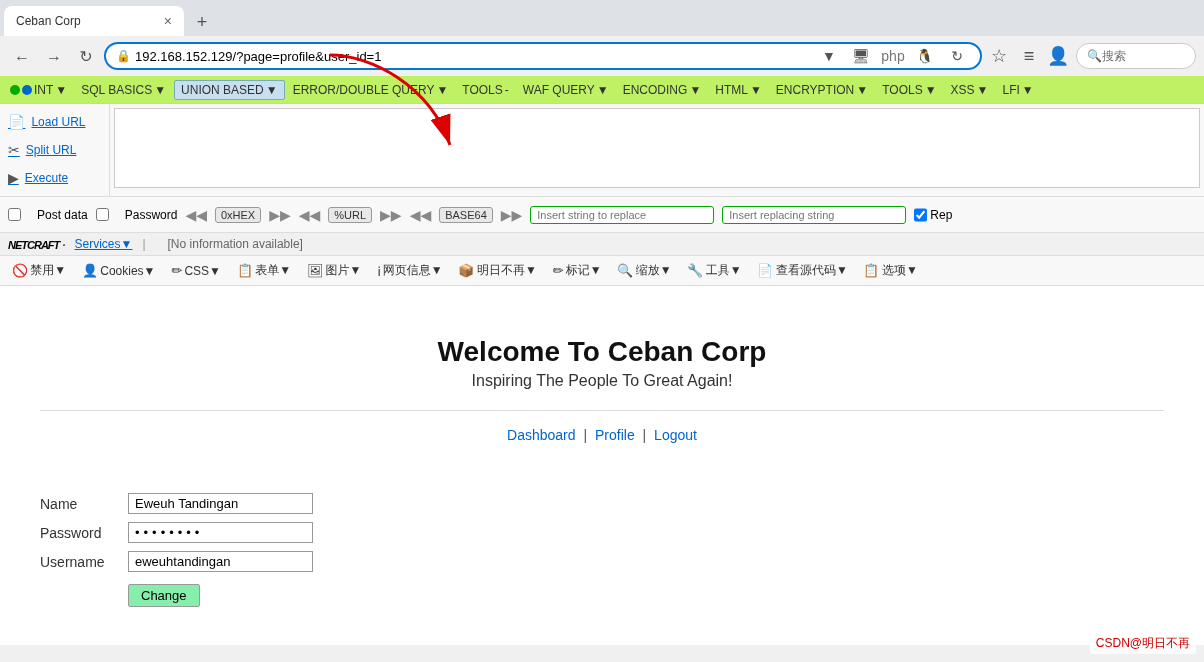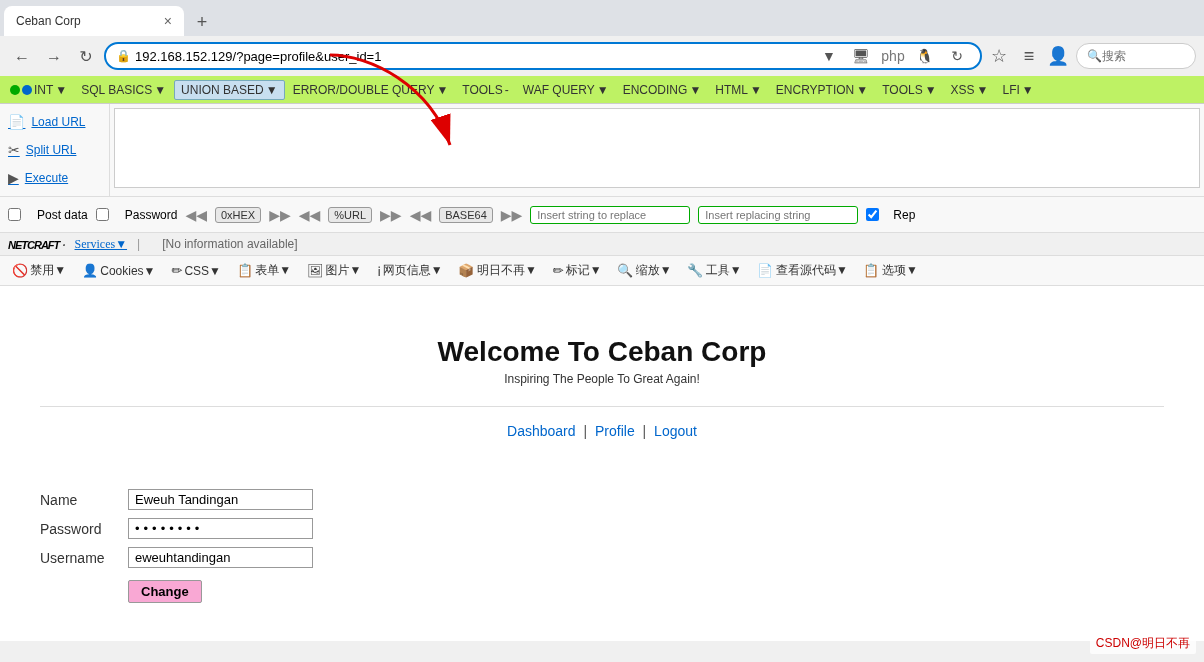--- a/index.html
+++ b/index.html
@@ -91,67 +91,67 @@
     .opt-label { display: flex; align-items: center; gap: 16px; font-size: 12px; cursor: pointer; }
     .opt-label input[type=checkbox] { cursor: pointer; }
     .encode-btn {
       display: flex; align-items: center; gap: 2px; border: 1px solid #999; border-radius: 3px;
       padding: 1px 5px; font-size: 11px; cursor: pointer; background: #e8e8e8; color: #333;
     }
     .arrow-left { color: #888; font-size: 14px; }
     .arrow-right { color: #888; font-size: 14px; }
     .replace-input {
       border: 1px solid #00aa00; border-radius: 3px; padding: 2px 6px; font-size: 11px;
-      width: 160px; outline: none; color: #888;
-    }
-    .rep-checkbox { display: flex; align-items: center; gap: 14px; font-size: 12px; }
+      width: 184px; outline: none; color: #888;
+    }
+    .rep-checkbox { display: flex; gap: 3px; font-size: 12px; }
 
     
     .netcraft-bar {
       display: flex; align-items: center; background: #f0f0f0; border-bottom: 1px solid #ddd;
       padding: 3px 8px; gap: 10px; font-size: 12px;
     }
     .netcraft-logo { font-weight: bold; font-size: 14px; color: #cc0000; letter-spacing: -1px; }
     .netcraft-logo span { color: #000; font-style: italic; font-size: 11px; margin-top: 40px; }
     .nc-sep { color: #999; }
-    .nc-link { color: #0066cc; cursor: pointer; text-decoration: underline; font-family: Liberation Serif, serif; }
+    .nc-link { color: #0066cc; cursor: pointer; text-decoration: underline; }
     .nc-info { color: #666; margin-left: 12px; }
 
     
     .webdev-bar {
       display: flex; align-items: center; background: #f8f8f8; border-bottom: 1px solid #ddd;
       padding: 2px 6px; gap: 4px; flex-wrap: wrap; font-size: 12px; min-height: 30px;
     }
     .wd-item {
       display: flex; align-items: center; gap: 2px; padding: 2px 6px; cursor: pointer;
       color: #333; border-radius: 2px; white-space: nowrap;
     }
     .wd-icon { font-size: 13px; }
 
     
     .main-content {
       background: #fff; min-height: 300px; padding: 20px;
     }
     .welcome-section { text-align: center; padding: 30px 20px 20px; }
     .welcome-title { font-size: 28px; font-weight: bold; color: #111; margin-bottom: 4px; }
-    .welcome-sub { font-size: 12px; color: #333; margin-bottom: 20px; }
+    .welcome-sub { font-size: 16px; color: #333; margin-bottom: 20px; }
     .welcome-divider { border: none; border-top: 1px solid #ddd; margin: 10px 0 16px; }
     .welcome-nav { text-align: center; font-size: 14px; margin-bottom: 20px; }
     .welcome-nav a { color: #0066cc; text-decoration: none; }
     .welcome-nav .sep { color: #555; margin: 0 4px; }
 
     
     .profile-section { padding: 10px 20px; }
     .profile-row { display: flex; align-items: center; gap: 8px; margin-bottom: 8px; font-size: 14px; }
     .profile-label { min-width: 80px; color: #333; }
     .profile-input { border: 1px solid #999; padding: 2px 6px; font-size: 13px; width: 185px; }
     .profile-input-pw { border: 1px solid #999; padding: 2px 6px; font-size: 13px; width: 185px; letter-spacing: 4px; }
     .change-btn {
-      background: #f9a8d4; border: 1px solid #999; padding: 3px 12px; cursor: pointer;
-      font-size: 13px; border-radius: 2px; margin-top: 4px; font-weight: bold;
+      background: #86efac; border: 1px solid #999; padding: 3px 12px; cursor: pointer;
+      font-size: 13px; border-radius: 2px; margin-top: 4px;
     }
 
     
     .csdn-watermark {
       position: fixed; bottom: 8px; right: 8px; font-size: 12px; color: #cc0000;
       background: rgba(255,255,255,0.8); padding: 2px 6px; border-radius: 2px;
     }
 
     
     .browser-container { position: relative; }

